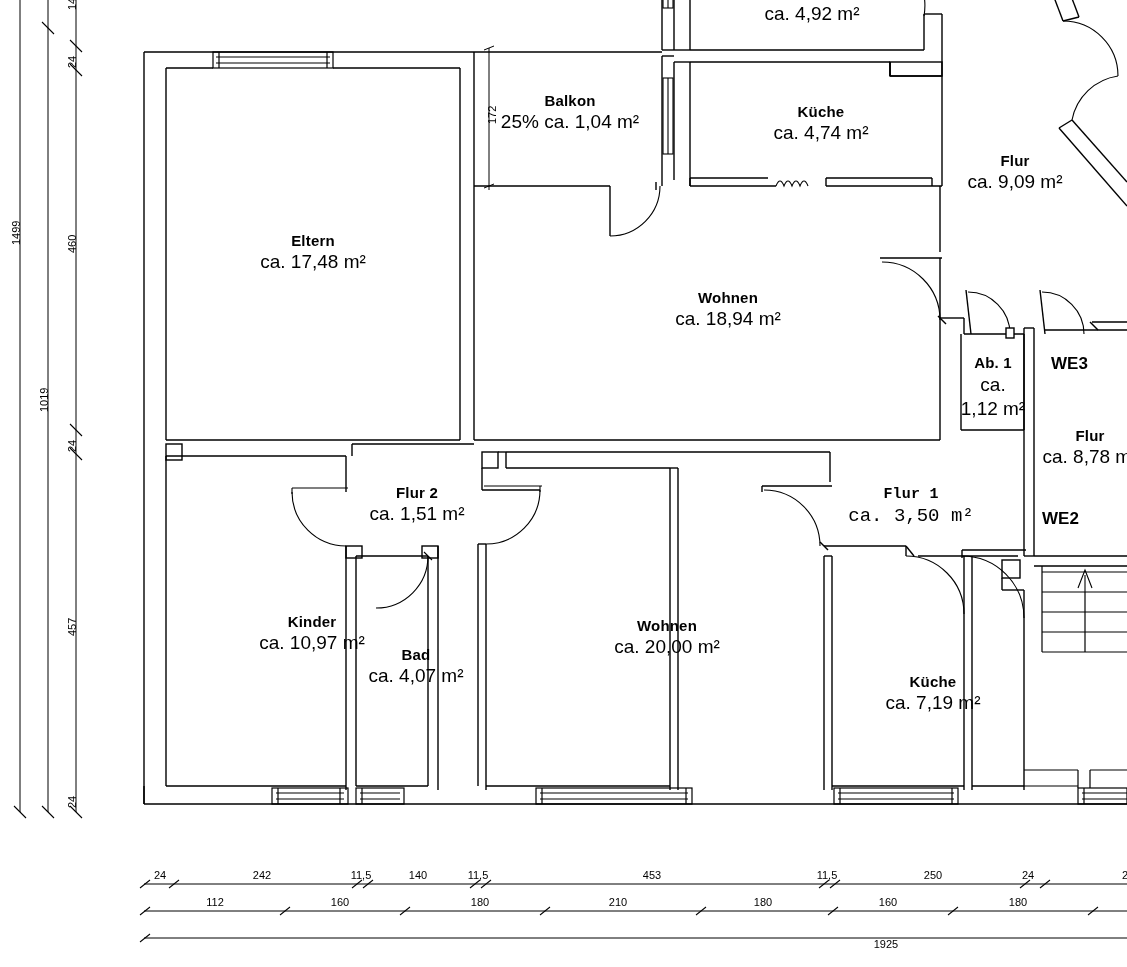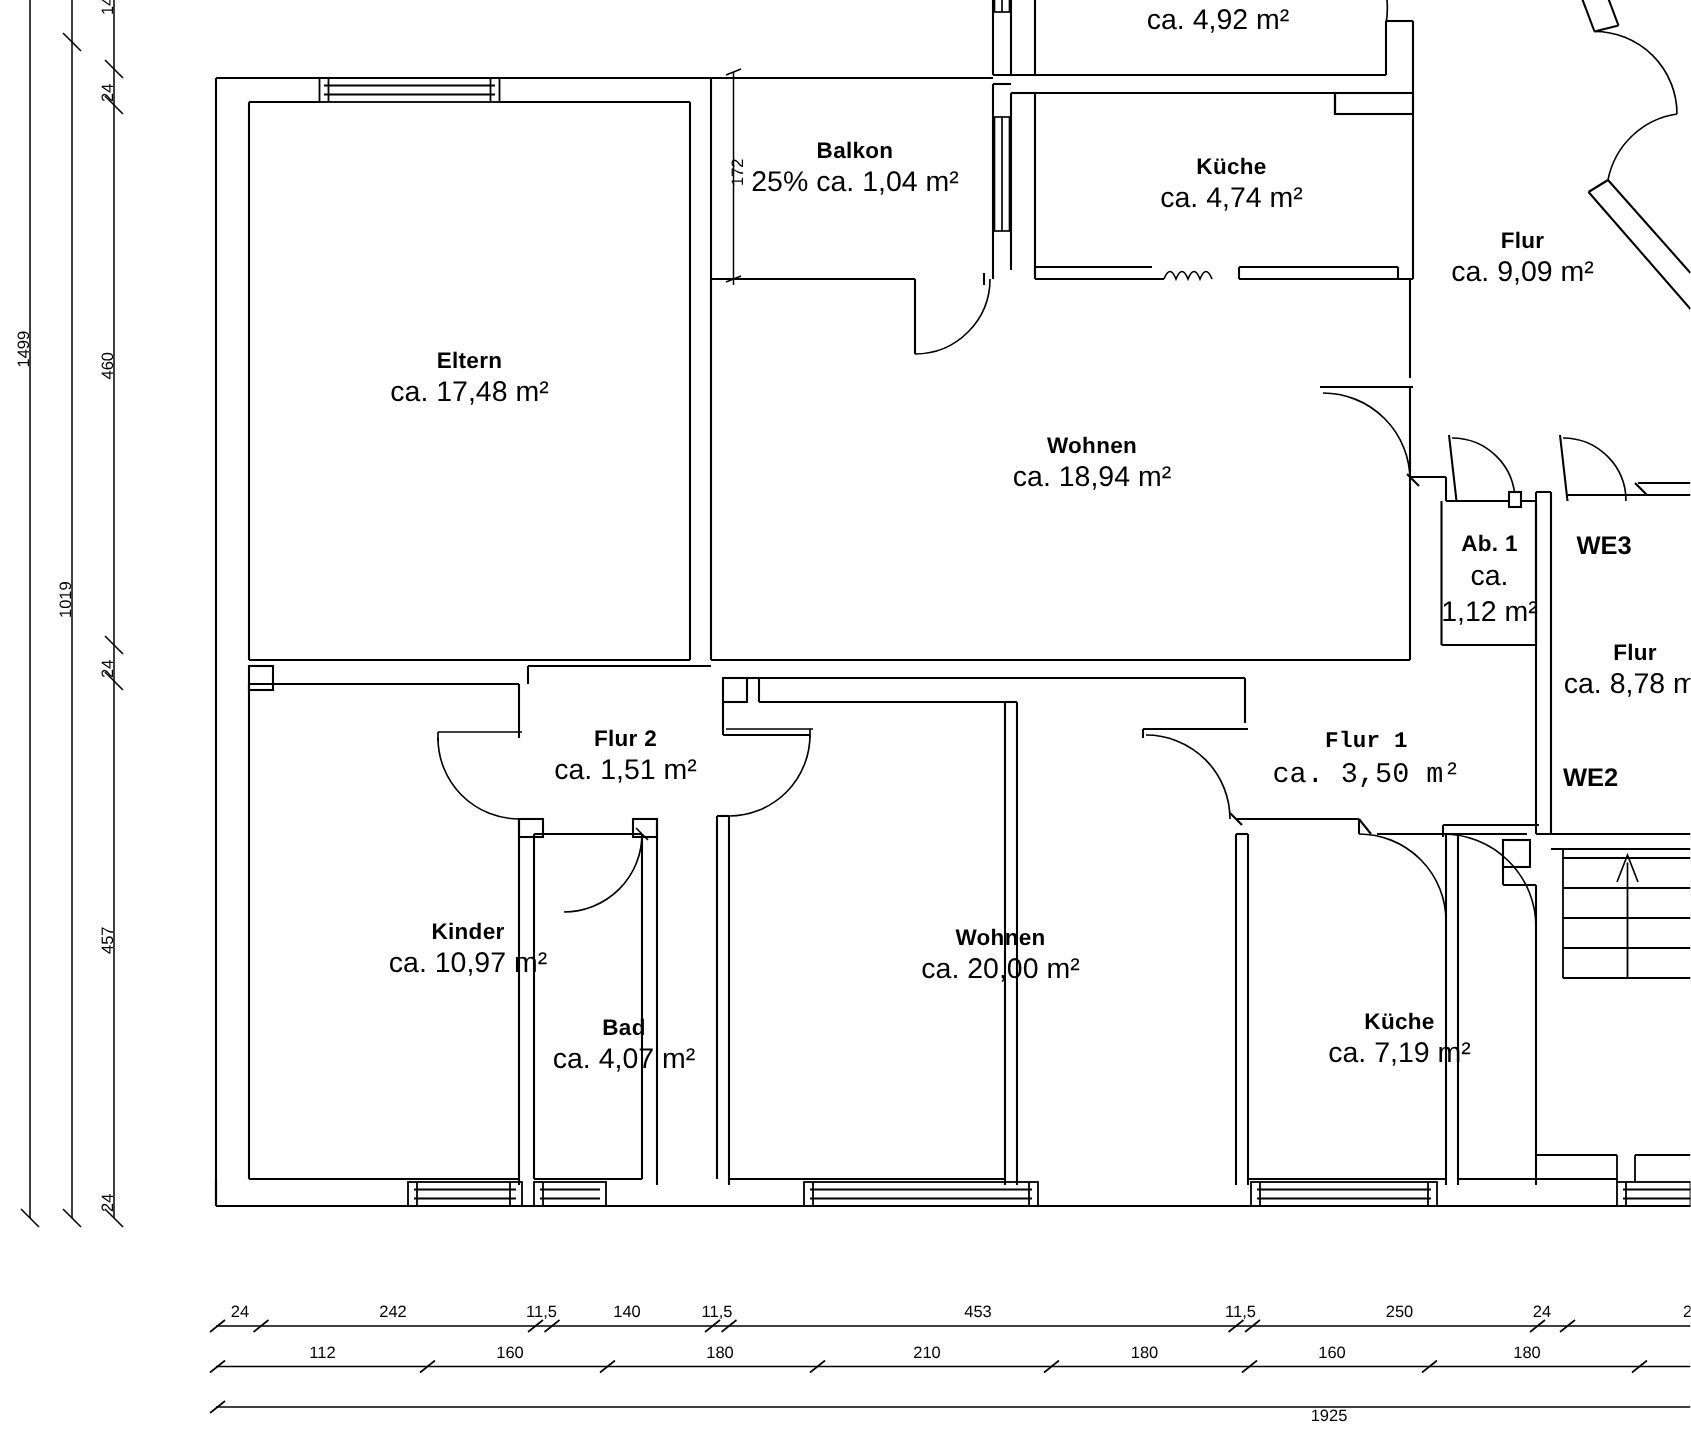--- a/index.html
+++ b/index.html
@@ -389,21 +389,21 @@
 <div class="lbl" style="left:911px;top:485px;transform:translateX(-50%);font-family:Liberation Mono, monospace;">
   <div class="n">Flur 1</div>
   <div class="a">ca. 3,50 m²</div>
 </div>
 
 <div class="lbl" style="left:264px;top:612px;transform:translateX(-50%);margin-left:48px;">
   <div class="n">Kinder</div>
   <div class="a">ca. 10,97 m²</div>
 </div>
 
-<div class="lbl" style="left:416px;top:676px;transform:translateX(-50%);">
+<div class="lbl" style="left:416px;top:645px;transform:translateX(-50%);">
   <div class="n">Bad</div>
   <div class="a">ca. 4,07 m²</div>
 </div>
 
 <div class="lbl" style="left:667px;top:616px;transform:translateX(-50%);">
   <div class="n">Wohnen</div>
   <div class="a">ca. 20,00 m²</div>
 </div>
 
 <div class="lbl" style="left:933px;top:672px;transform:translateX(-50%);">

